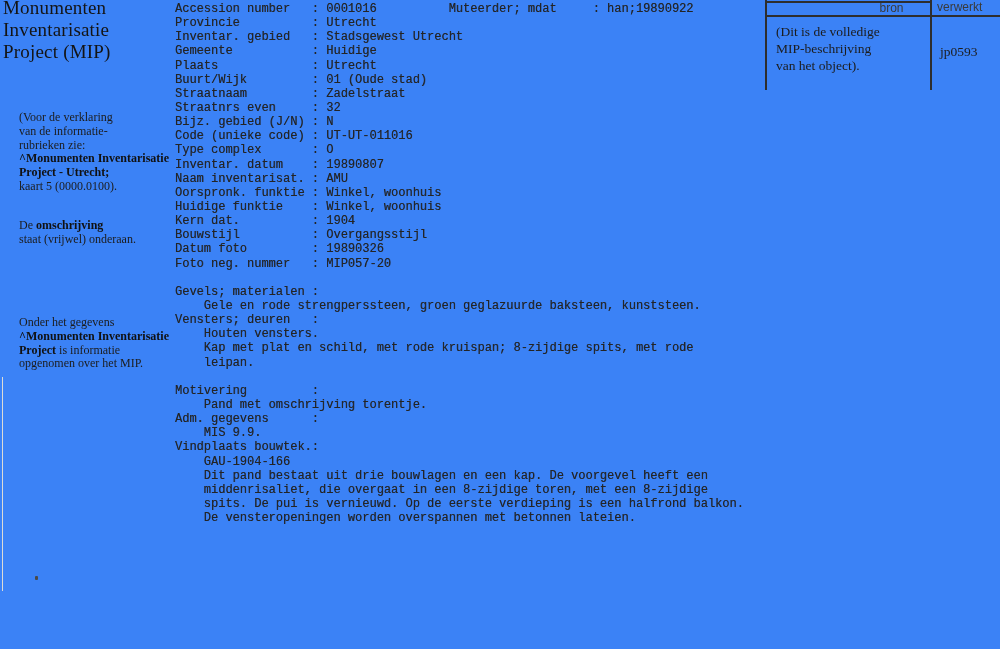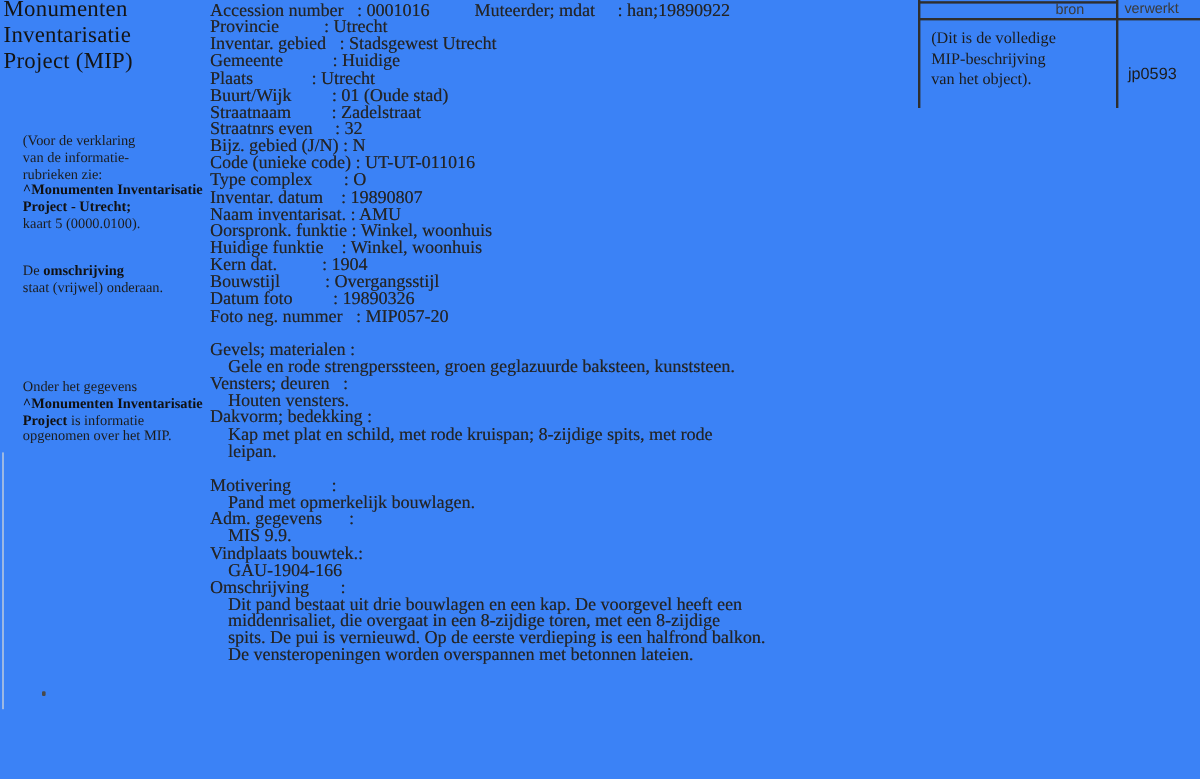--- a/index.html
+++ b/index.html
@@ -51,22 +51,22 @@
     left: 35px; top: 576px;
     width: 3px; height: 4px;
     background: #4a4a4a;
     border-radius: 1px;
   }
   
   .record {
     position: absolute;
     left: 175px;
     top: 2px;
-    font-family: Liberation Serif, serif;
-    font-size: 15px;
+    font-family: Liberation Mono, monospace;
+    font-size: 12px;
     line-height: 14.15px;
     color: #242424;
     text-shadow: 0.3px 0 0 rgba(30,30,30,0.55);
   }
   .rline { white-space: pre; height: 14.15px; }
   
   .brontable {
     position: absolute;
     left: 765px; top: 0;
     width: 235px; height: 95px;
@@ -91,22 +91,22 @@
   .bt-th-bron { left: 0; top: 1px; width: 165px; text-align: center; margin-left: 44px; }
   .bt-th-verwerkt { left: 172px; top: 0; }
   .bt-note {
     position: absolute; left: 11px; top: 23px;
     font-family: "Liberation Serif", serif;
     font-size: 13.5px; line-height: 17px;
     color: #1c1c1c;
     white-space: pre;
   }
   .bt-code {
-    position: absolute; left: 175px; top: 54px;
-    font-family: Liberation Sans, sans-serif;
+    position: absolute; left: 175px; top: 44px;
+    font-family: Liberation Serif, serif;
     font-size: 13.5px;
     color: #1c1c1c;
   }
 </style>
 </head>
 <body>
 
 <div class="page">
 
   <aside>
@@ -151,31 +151,29 @@
       <div class="rline">Huidige funktie    : Winkel, woonhuis</div>
       <div class="rline">Kern dat.          : 1904</div>
       <div class="rline">Bouwstijl          : Overgangsstijl</div>
       <div class="rline">Datum foto         : 19890326</div>
       <div class="rline">Foto neg. nummer   : MIP057-20</div>
       <div class="rline"> </div>
       <div class="rline">Gevels; materialen :</div>
       <div class="rline">    Gele en rode strengperssteen, groen geglazuurde baksteen, kunststeen.</div>
       <div class="rline">Vensters; deuren   :</div>
       <div class="rline">    Houten vensters.</div>
-      <div class="rline">Dakvorm; bedekking :</div>
       <div class="rline">    Kap met plat en schild, met rode kruispan; 8-zijdige spits, met rode</div>
       <div class="rline">    leipan.</div>
       <div class="rline"> </div>
       <div class="rline">Motivering         :</div>
-      <div class="rline">    Pand met opmerkelijk bouwlagen.</div>
+      <div class="rline">    Pand met omschrijving torentje.</div>
       <div class="rline">Adm. gegevens      :</div>
       <div class="rline">    MIS 9.9.</div>
       <div class="rline">Vindplaats bouwtek.:</div>
       <div class="rline">    GAU-1904-166</div>
-      <div class="rline">Omschrijving       :</div>
       <div class="rline">    Dit pand bestaat uit drie bouwlagen en een kap. De voorgevel heeft een</div>
       <div class="rline">    middenrisaliet, die overgaat in een 8-zijdige toren, met een 8-zijdige</div>
       <div class="rline">    spits. De pui is vernieuwd. Op de eerste verdieping is een halfrond balkon.</div>
       <div class="rline">    De vensteropeningen worden overspannen met betonnen lateien.</div>
     </main>
 
   <section class="brontable">
     <div class="bt-topline"></div>
     <div class="bt-headrule"></div>
     <div class="bt-vl bt-vl-left"></div>

